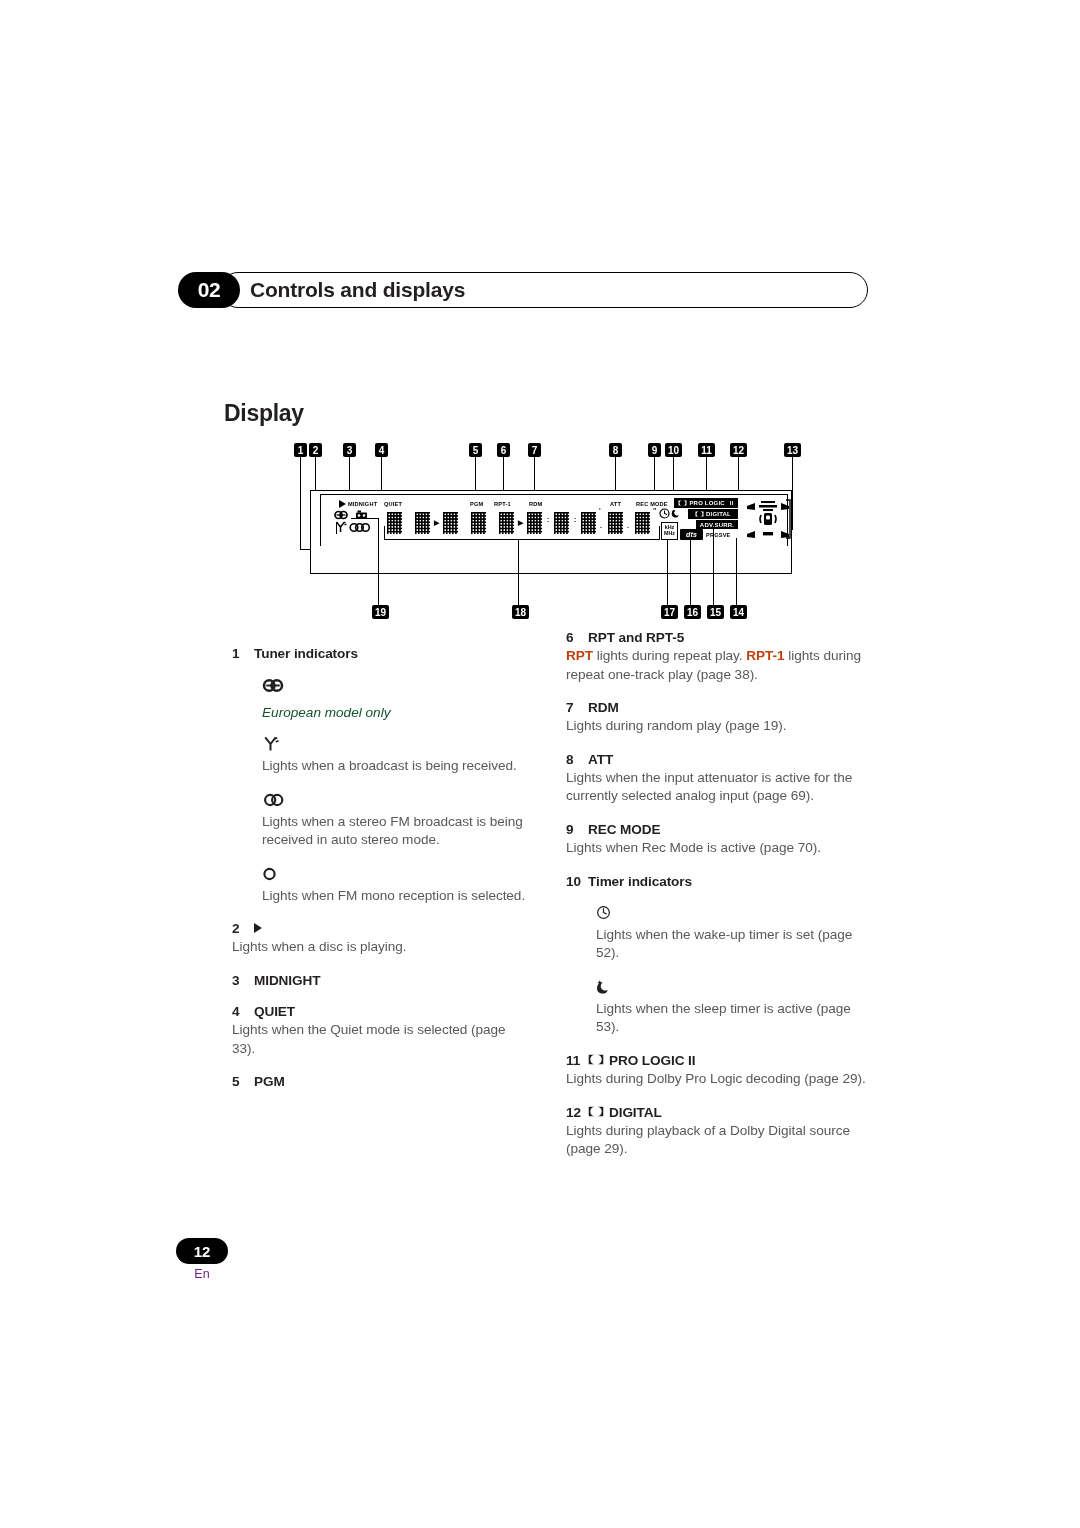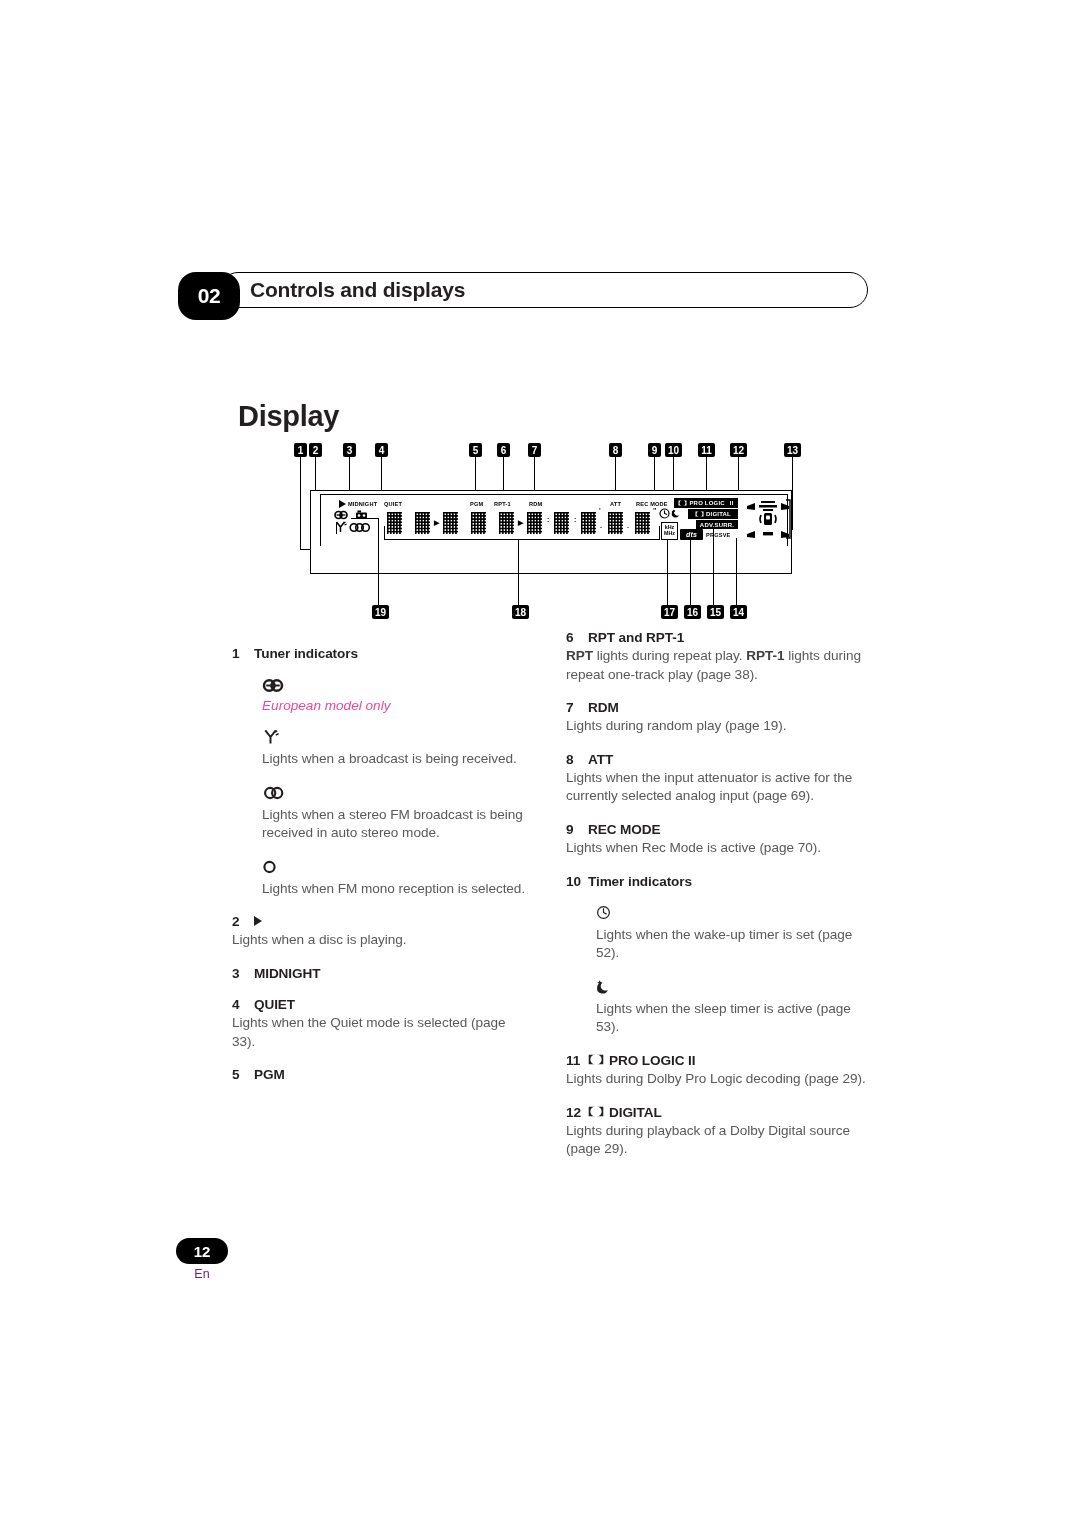--- a/index.html
+++ b/index.html
@@ -12,21 +12,21 @@
     position:relative;
     overflow:hidden;
   }
 
   
   #chapter-header{
     position:absolute; left:178px; top:272px; width:690px; height:40px;
   }
   .chap-badge{
     position:absolute; left:0; top:0;
-    width:62px; height:48px;
+    width:62px; height:36px;
     background:#000; color:#fff;
     border-radius:18px;
     font-weight:bold; font-size:21px;
     display:flex; align-items:center; justify-content:center;
     letter-spacing:-0.5px;
     z-index:2;
   }
   .chap-pill{
     position:absolute; left:42px; top:0;
     width:648px; height:36px;
@@ -37,22 +37,22 @@
   .chap-title{
     position:absolute; left:72px; top:0; height:36px;
     display:flex; align-items:center;
     font-weight:bold; font-size:21px;
     letter-spacing:-0.2px;
     z-index:3;
   }
 
   
   #section-title{
-    position:absolute; left:238px; top:400px;
-    font-size:29px; font-weight:bold;
+    position:absolute; left:224px; top:400px;
+    font-size:23px; font-weight:bold;
     letter-spacing:-0.3px;
   }
 
   
   #figure{
     position:absolute; left:288px; top:440px;
     width:524px; height:182px;
   }
   .cal{
     position:absolute;
@@ -137,24 +137,24 @@
   }
   .item-head .num{ display:inline-block; min-width:22px; }
   .item-head .htext{ }
   p.desc{
     margin:0 0 0 0;
     font-size:13.6px;
     line-height:18.6px;
     color:#58595b;
     letter-spacing:-0.05px;
   }
-  p.desc b{ color:#404040; }
+  p.desc b{ color:#c2410c; }
   .ital{
-    font-size:13.6px; font-style:italic; color:#ec4899;
-    margin:3px 0 2px 0;
+    font-size:13.6px; font-style:italic; color:#14532d;
+    margin:10px 0 2px 0;
   }
   .sub-icon{
     margin-top:14px; margin-bottom:3px;
     height:20px; display:flex; align-items:center;
   }
   .indent{ padding-left:30px; }
 
   
   #footer{ position:absolute; left:176px; top:1238px; }
   .pg-badge{
@@ -436,21 +436,21 @@
       <span class="htext">PGM</span>
     </div>
   </div>
 </div>
 
 <div class="col" id="col-right">
 
   <div class="item">
     <div class="item-head" style="margin-top:0;">
       <span class="num">6</span>
-      <span class="htext">RPT and RPT-1</span>
+      <span class="htext">RPT and RPT-5</span>
     </div>
     <p class="desc"><b>RPT</b><span> lights during repeat play. </span><b>RPT-1</b><span> lights during repeat one-track play (page 38).</span></p>
   </div>
 
   <div class="item">
     <div class="item-head">
       <span class="num">7</span>
       <span class="htext">RDM</span>
     </div>
     <p class="desc">Lights during random play (page 19).</p>

